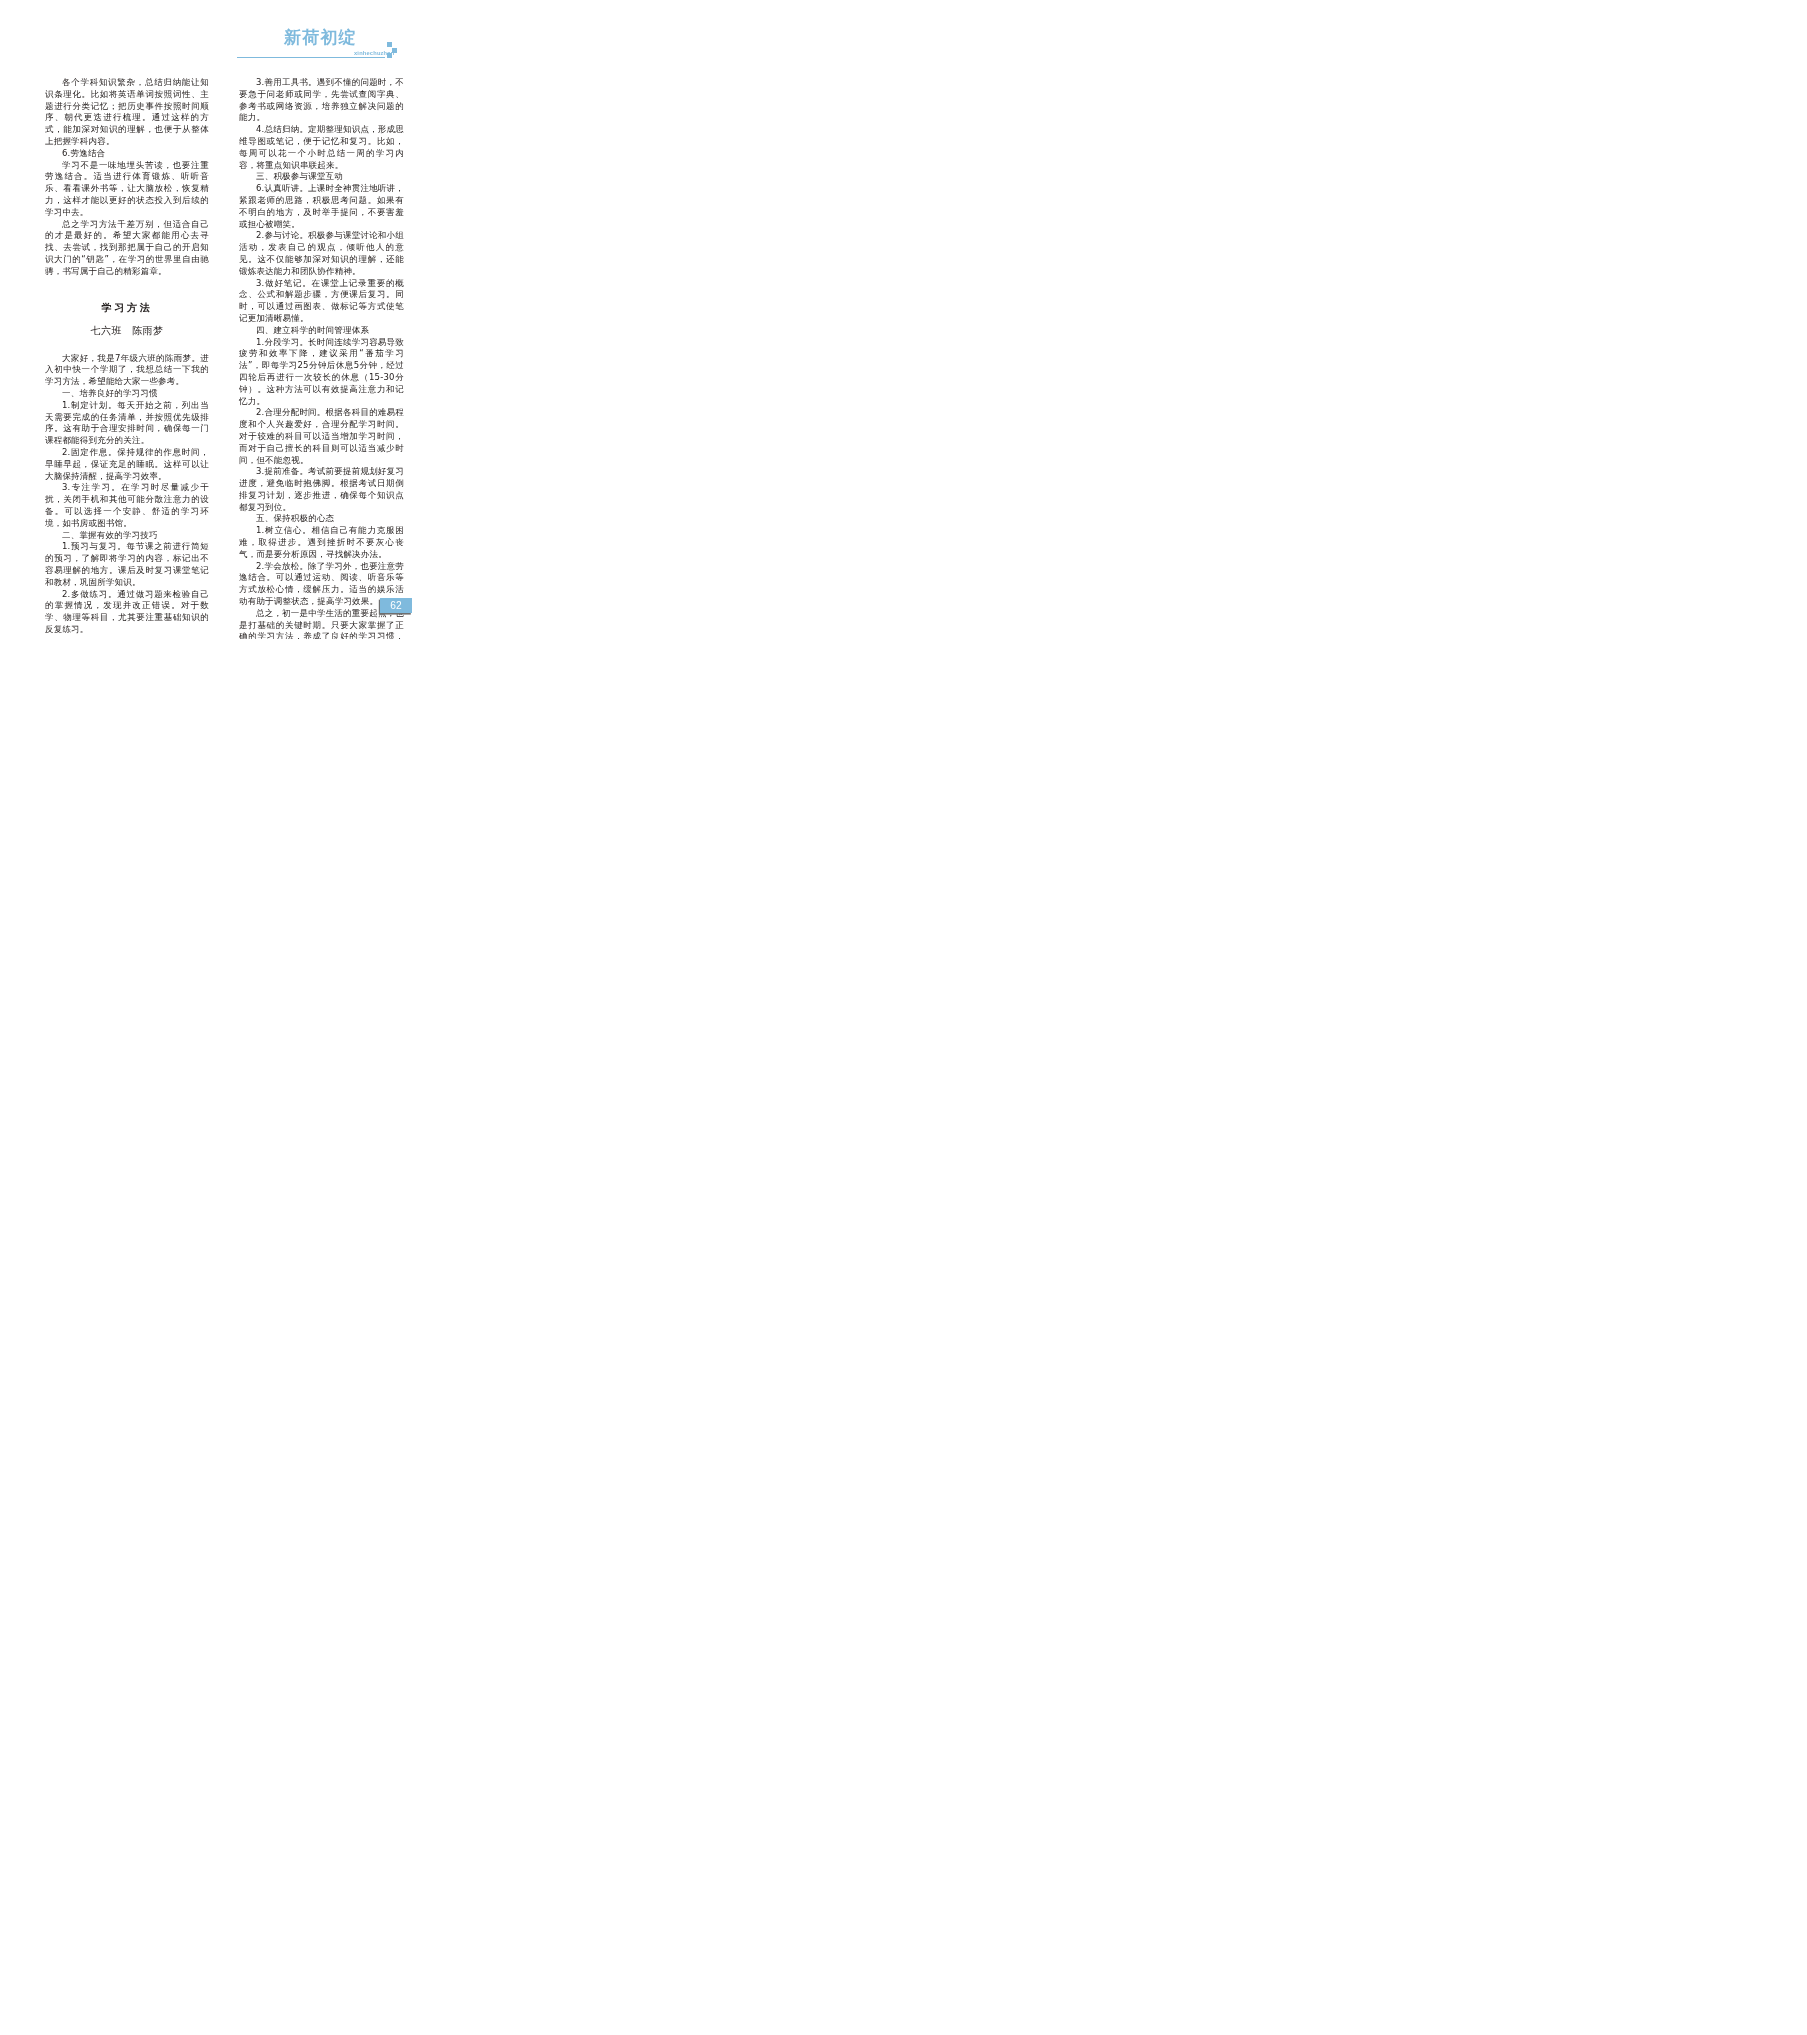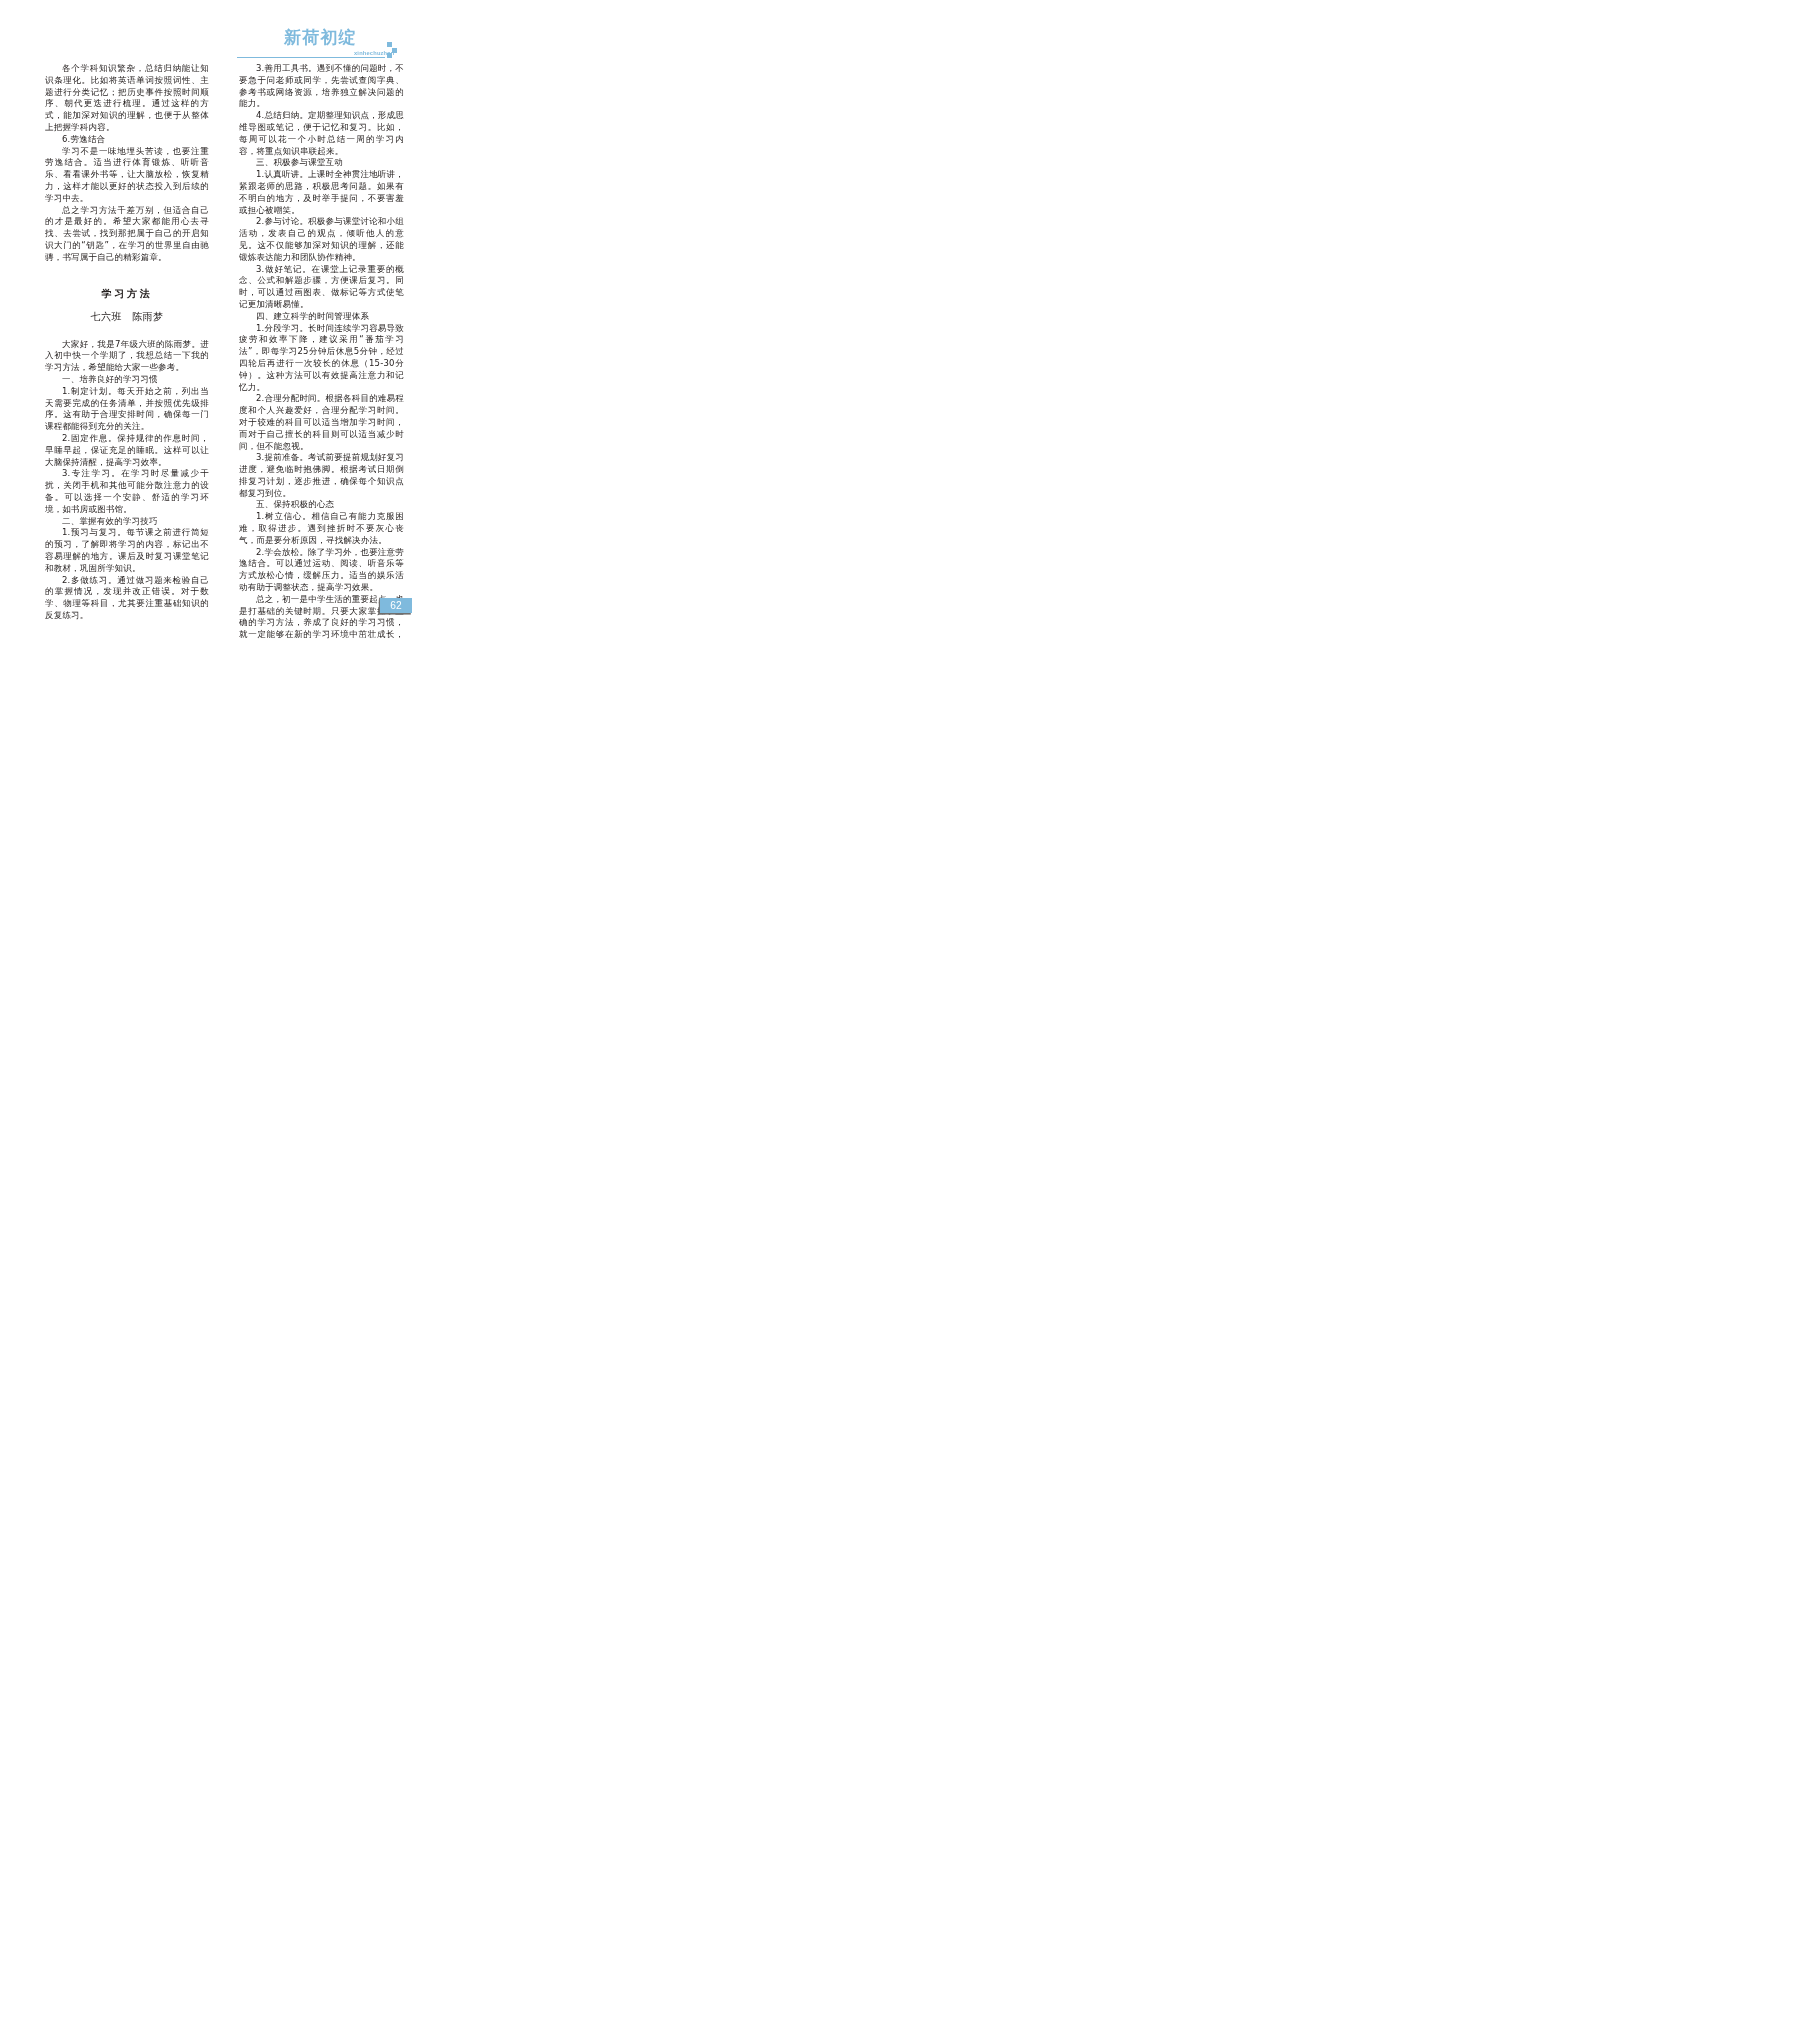--- a/index.html
+++ b/index.html
@@ -27,21 +27,21 @@
   .header-rule{
     position:absolute;left:237px;top:57px;
     width:148px;height:1.2px;background:#7fbadd;
   }
   .sq{position:absolute;width:5.3px;height:5.3px;background:#7fbadd;}
   .sq1{left:387px;top:42px;}
   .sq2{left:392px;top:48px;}
   .sq3{left:387px;top:53px;}
   
   .col{
-    position:absolute;top:63px;
+    position:absolute;top:77px;
     font-size:8.5px;line-height:11.8px;
     letter-spacing:0.2px;
     text-align:justify;
     color:#262120;
   }
   .col-left{left:45px;width:164px;}
   .col-right{left:239px;width:165px;}
   .para{ text-indent:2em; margin:0; }
   .head{ text-indent:2em; margin:0; }
   .sub{ text-indent:2em; margin:0; }
@@ -96,21 +96,21 @@
     <p class="para">3.专注学习。在学习时尽量减少干扰，关闭手机和其他可能分散注意力的设备。可以选择一个安静、舒适的学习环境，如书房或图书馆。</p>
     <p class="head">二、掌握有效的学习技巧</p>
     <p class="para">1.预习与复习。每节课之前进行简短的预习，了解即将学习的内容，标记出不容易理解的地方。课后及时复习课堂笔记和教材，巩固所学知识。</p>
     <p class="para">2.多做练习。通过做习题来检验自己的掌握情况，发现并改正错误。对于数学、物理等科目，尤其要注重基础知识的反复练习。</p>
   </div>
 
   <div class="col col-right">
     <p class="para">3.善用工具书。遇到不懂的问题时，不要急于问老师或同学，先尝试查阅字典、参考书或网络资源，培养独立解决问题的能力。</p>
     <p class="para">4.总结归纳。定期整理知识点，形成思维导图或笔记，便于记忆和复习。比如，每周可以花一个小时总结一周的学习内容，将重点知识串联起来。</p>
     <p class="head">三、积极参与课堂互动</p>
-    <p class="para">1.认真听讲。上课时全神贯注地听讲，紧跟老师的思路，积极思考问题。如果有不明白的地方，及时举手提问，不要害羞或担心被嘲笑。</p>
+    <p class="para">6.认真听讲。上课时全神贯注地听讲，紧跟老师的思路，积极思考问题。如果有不明白的地方，及时举手提问，不要害羞或担心被嘲笑。</p>
     <p class="para">2.参与讨论。积极参与课堂讨论和小组活动，发表自己的观点，倾听他人的意见。这不仅能够加深对知识的理解，还能锻炼表达能力和团队协作精神。</p>
     <p class="para">3.做好笔记。在课堂上记录重要的概念、公式和解题步骤，方便课后复习。同时，可以通过画图表、做标记等方式使笔记更加清晰易懂。</p>
     <p class="head">四、建立科学的时间管理体系</p>
     <p class="para">1.分段学习。长时间连续学习容易导致疲劳和效率下降，建议采用“番茄学习法”，即每学习25分钟后休息5分钟，经过四轮后再进行一次较长的休息（15-30分钟）。这种方法可以有效提高注意力和记忆力。</p>
     <p class="para">2.合理分配时间。根据各科目的难易程度和个人兴趣爱好，合理分配学习时间。对于较难的科目可以适当增加学习时间，而对于自己擅长的科目则可以适当减少时间，但不能忽视。</p>
     <p class="para">3.提前准备。考试前要提前规划好复习进度，避免临时抱佛脚。根据考试日期倒排复习计划，逐步推进，确保每个知识点都复习到位。</p>
     <p class="head">五、保持积极的心态</p>
     <p class="para">1.树立信心。相信自己有能力克服困难，取得进步。遇到挫折时不要灰心丧气，而是要分析原因，寻找解决办法。</p>
     <p class="para">2.学会放松。除了学习外，也要注意劳逸结合。可以通过运动、阅读、听音乐等方式放松心情，缓解压力。适当的娱乐活动有助于调整状态，提高学习效果。</p>
     <p class="para">总之，初一是中学生活的重要起点，也是打基础的关键时期。只要大家掌握了正确的学习方法，养成了良好的学习习惯，就一定能够在新的学习环境中茁壮成长，迎接未来的挑战。</p>

